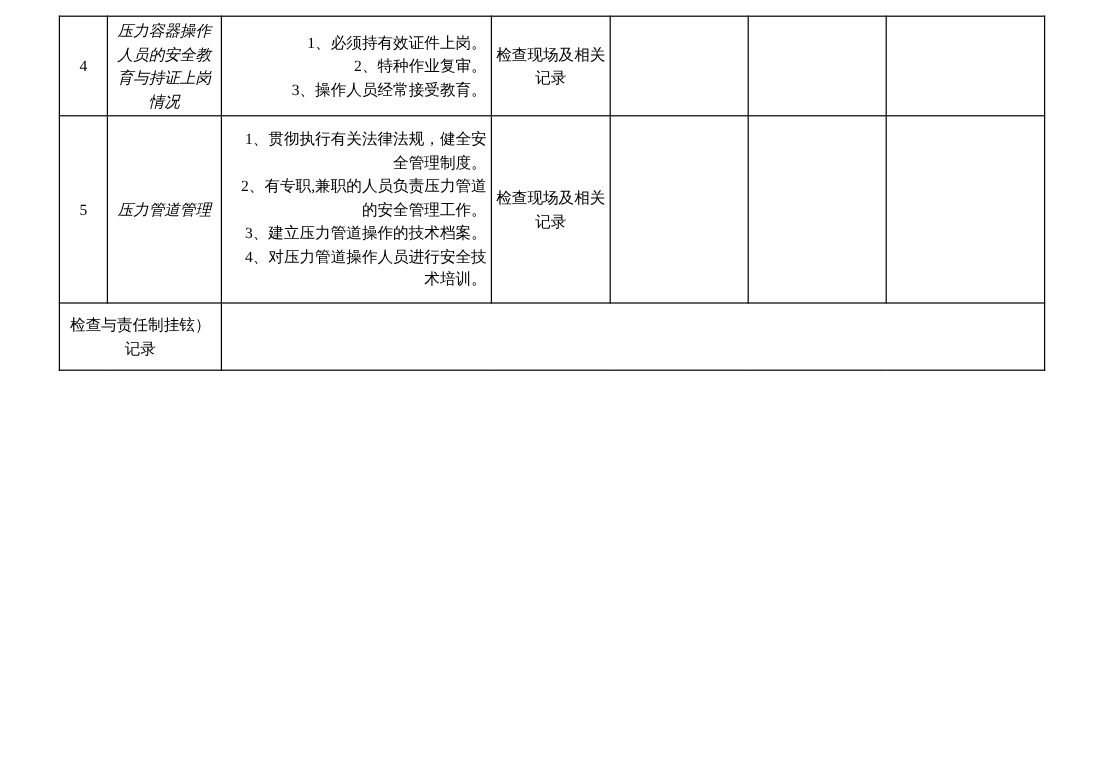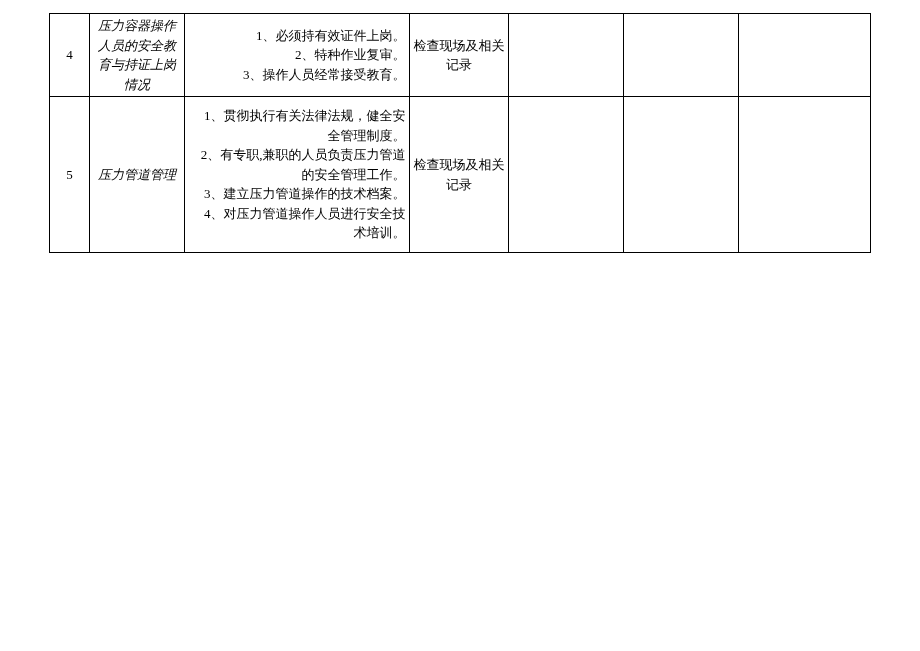--- a/index.html
+++ b/index.html
@@ -95,15 +95,19 @@
         <td class="col-title"><span>压力管道管理</span></td>
         <td class="col-content"><span style="white-space: pre-line;">1、贯彻执行有关法律法规，健全安全管理制度。
 2、有专职,兼职的人员负责压力管道的安全管理工作。
 3、建立压力管道操作的技术档案。
 4、对压力管道操作人员进行安全技术培训。</span></td>
         <td class="col-method"><span>检查现场及相关记录</span></td>
         <td class="col-e"><span></span></td>
         <td class="col-f"><span></span></td>
         <td class="col-g"><span></span></td>
       </tr>
+      <tr>
+        <td class="footer-label" colspan="2"><span>检查与责任制挂铉）记录</span></td>
+        <td class="footer-content" colspan="5"><span></span></td>
+      </tr>
     </tbody>
   </table>
 </div>
 
 </body></html>

